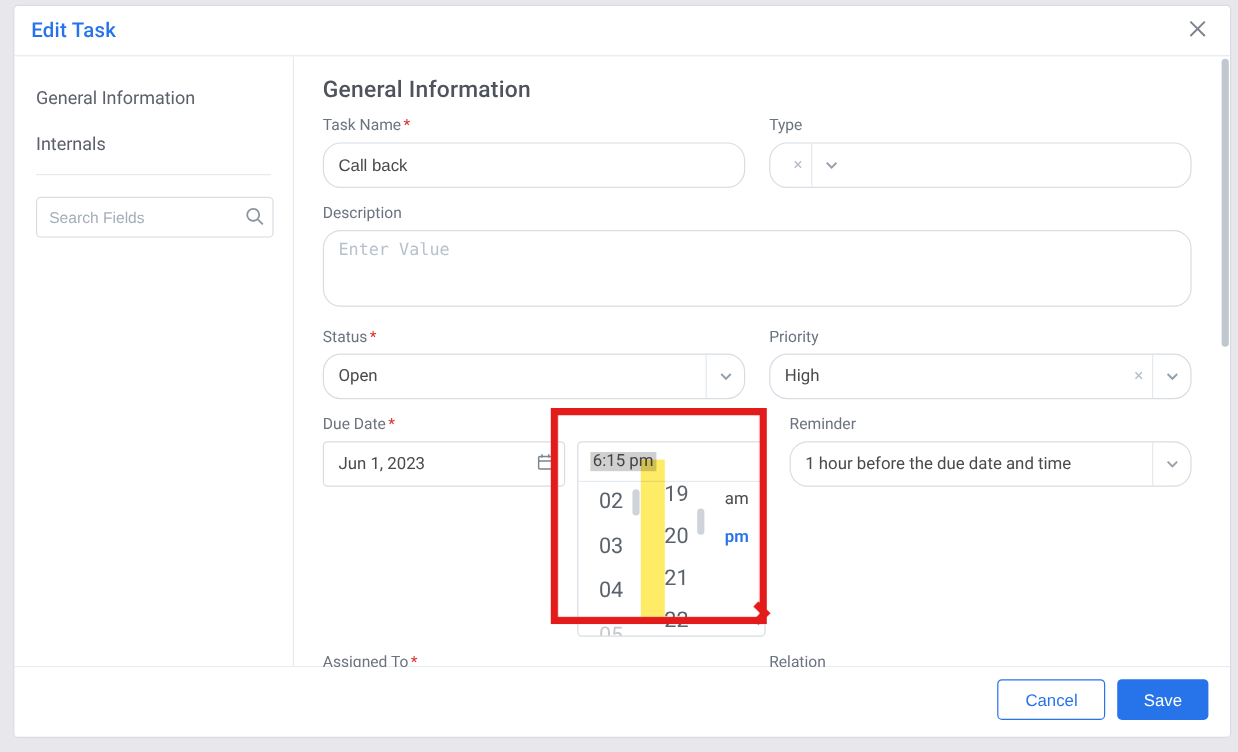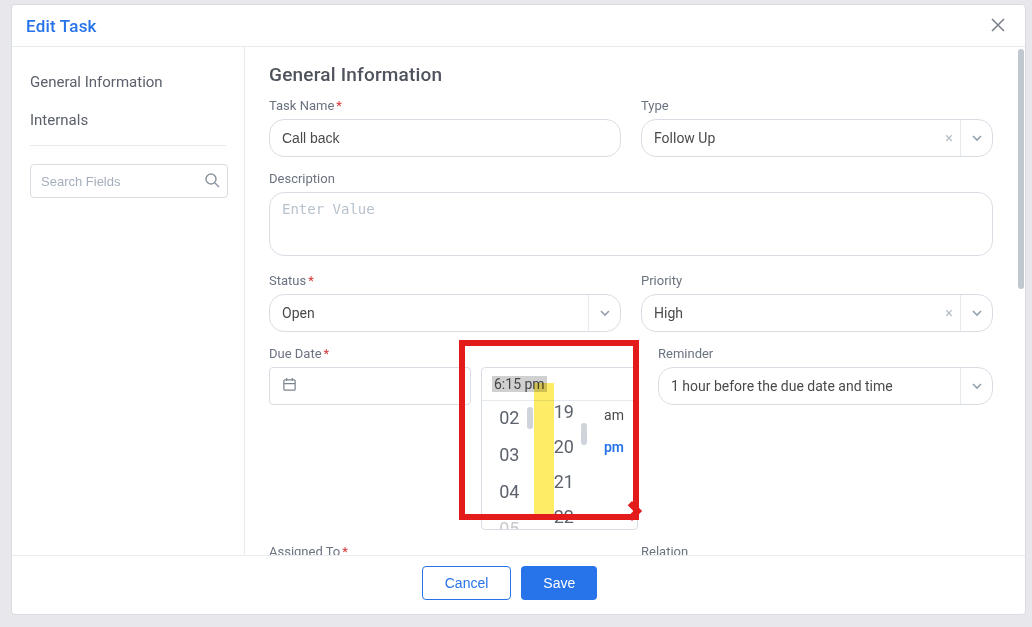--- a/index.html
+++ b/index.html
@@ -41,21 +41,21 @@
   .cal-icon, .person-icon, .trash-icon { width: 15px; height: 15px; color: #7c848e; }
   .due-left { width: 202px; }
   .time-popup { margin-left: 10px; width: 157px; border: 1px solid #d8dde4; border-radius: 4px; position: relative; background:#fff; }
   .time-head { border-bottom: 1px solid #e5eaef; padding: 8px 10px; }
   .time-head-val { background: #d0d0d0; padding: 0 2px; display: inline-block; color:#444;}
   .time-body { height: 128px; display: flex; overflow: hidden; position: relative; }
   .scroll-col { flex: 1; position: relative; display: flex; flex-direction: column; align-items: center; padding-top: 6px; gap: 16px; font-size: 18px; color: #5c626c; }
   .scroll-col .sbar { position: absolute; right: 4px; top: 6px; width: 6px; height: 22px; background: #cfd4da; border-radius: 3px; }
   .ampm-col { width: 46px; display:flex; flex-direction:column; align-items:center; padding-top:6px; gap:16px;}
   .ampm-sel { color: #2774ea; font-weight: 600; }
-  .modal-footer { display:flex; justify-content:center; gap:10px; padding: 10px 18px 14px 0; border-top:1px solid #e9edf1;}
+  .modal-footer { display:flex; justify-content:flex-end; gap:10px; padding: 10px 18px 14px 0; border-top:1px solid #e9edf1;}
   .btn { height:34px; border-radius:4px; padding: 0 22px; font-size:14px; cursor:pointer; border:none;}
   .btn-cancel { background:#fff; border:1px solid #2774ea; color:#2774ea;}
   .btn-save { background:#2774ea; color:#fff;}
   
   .anno-red { position:absolute; left:459px; top:340px; width:180px; height:180px; border:6px solid #e31b1b; pointer-events:none; z-index:50;}
   .red-tail { position:absolute; width:14px; height:14px; border-right:6px solid #e31b1b; border-bottom:6px solid #e31b1b; transform:rotate(-45deg); bottom:-4px; right:-6px;}
   .anno-yellow { position:absolute; left:534px; top:383px; width:20px; height:131px; background: #ffe94a; opacity:.85; pointer-events:none; z-index:40; mix-blend-mode:multiply;}
 </style>
 </head>
 <body>
@@ -93,21 +93,20 @@
         <h2 class="section">General Information</h2>
 
         <div class="row">
           <div class="col">
             <span class="label"><span>Task Name</span><span class="req">*</span></span>
             <input class="input" type="text" value="Call back" style="">
           </div>
           <div class="col">
             <span class="label">Type</span>
             <div class="select">
-              <span class="select-value">Follow Up</span>
               <span class="clear-x">×</span>
               <span class="caret-box">
                 <svg class="caret-svg" viewBox="0 0 10 10" fill="none" stroke="currentColor" stroke-width="1.6">
                     <path d="M1 3 L5 7 L9 3"></path>
                   </svg>
               </span>
             </div>
           </div>
         </div>
 
@@ -142,20 +141,21 @@
                 </span>
             </div>
           </div>
         </div>
 
         <div class="row">
           <div class="col">
             <span class="label"><span>Due Date</span><span class="req">*</span></span>
             <div class="date-wrap">
               <div class="date-input due-left">
+                <span class="val">Jun 1, 2023</span>
                 <span>
                   <svg class="cal-icon" viewBox="0 0 16 16" fill="none" stroke="currentColor" stroke-width="1.3">
                       <rect x="2" y="3" width="12" height="11" rx="1"></rect>
                       <path d="M2 7 H14 M5 1 V4 M11 1 V4"></path>
                     </svg>
                 </span>
               </div>
               <div class="time-popup">
                 <div class="time-head">
                   <span class="time-head-val">6:15 pm</span>

